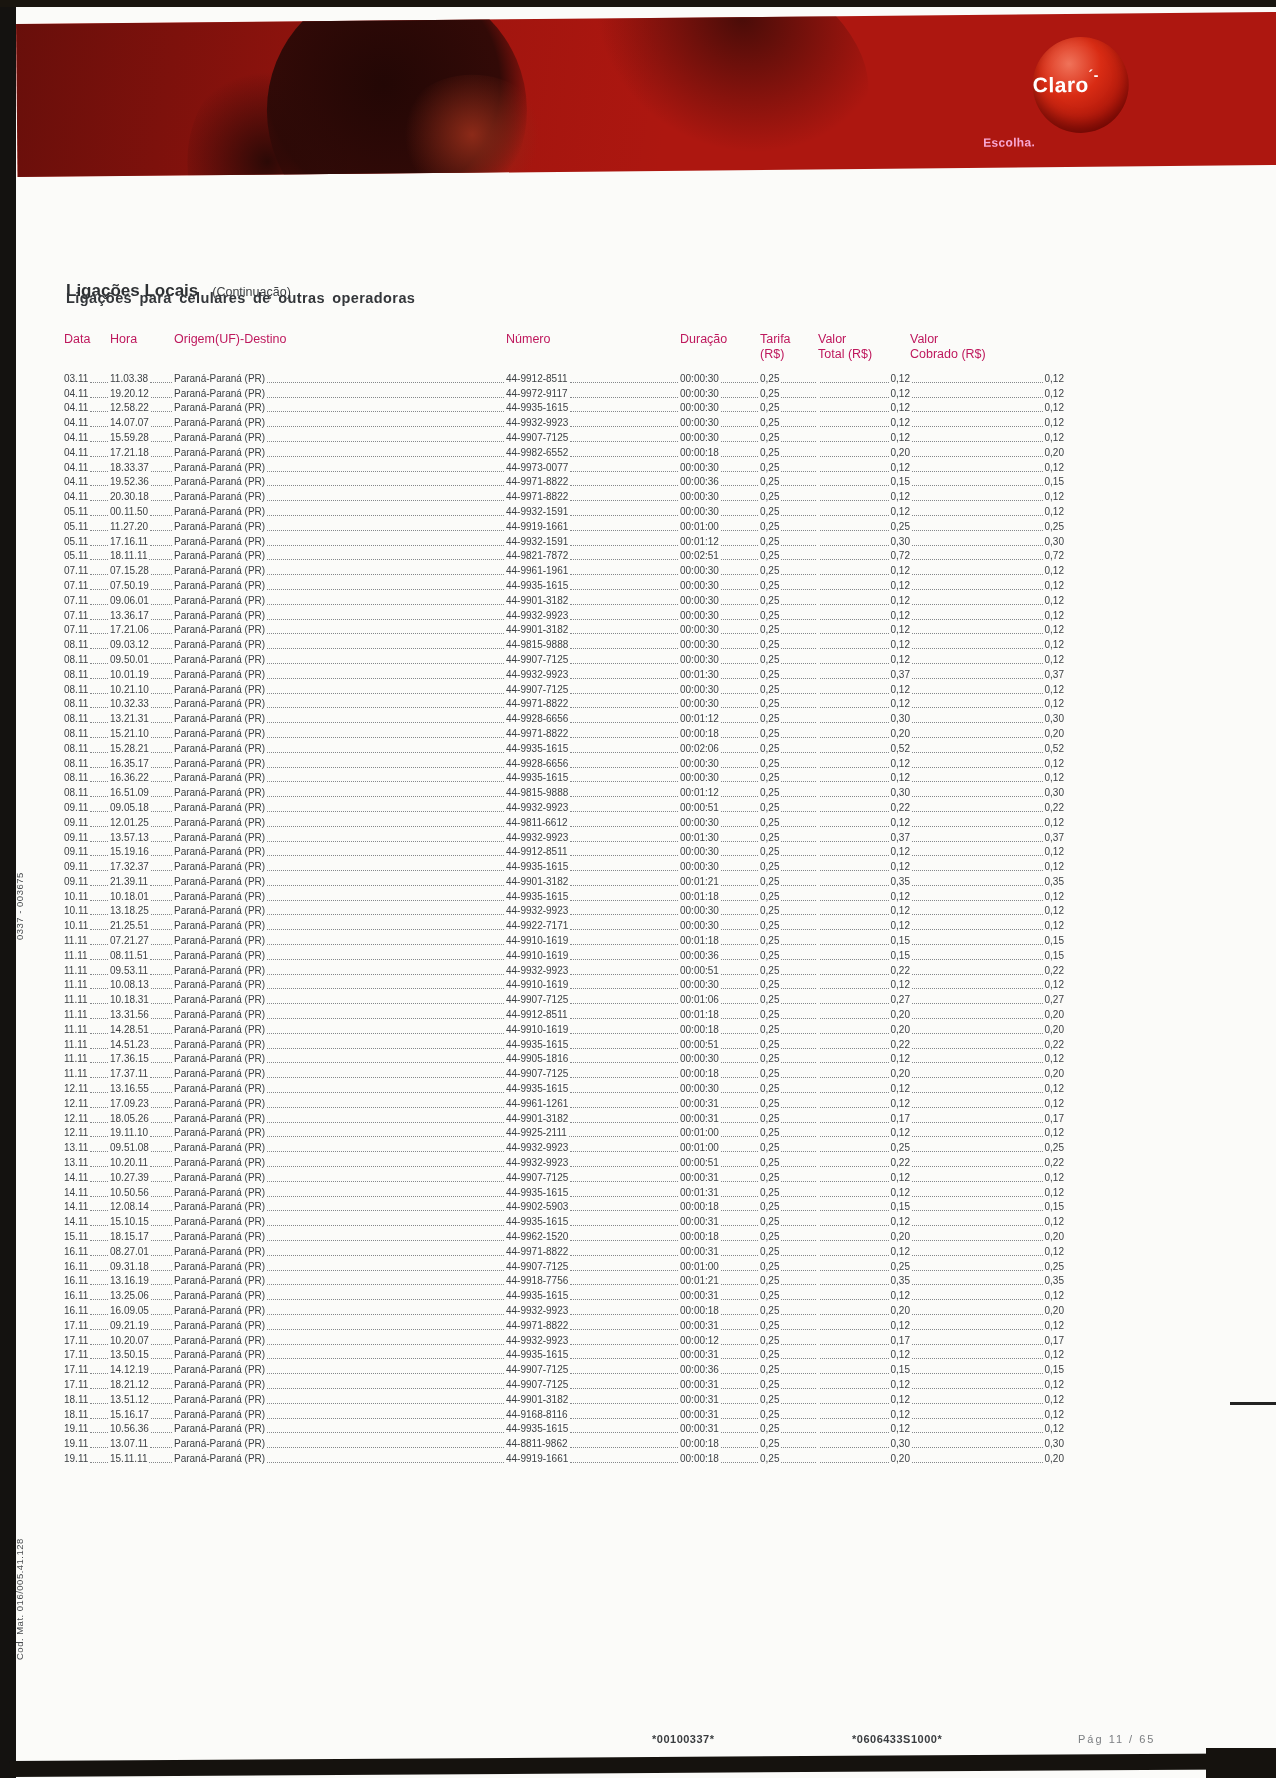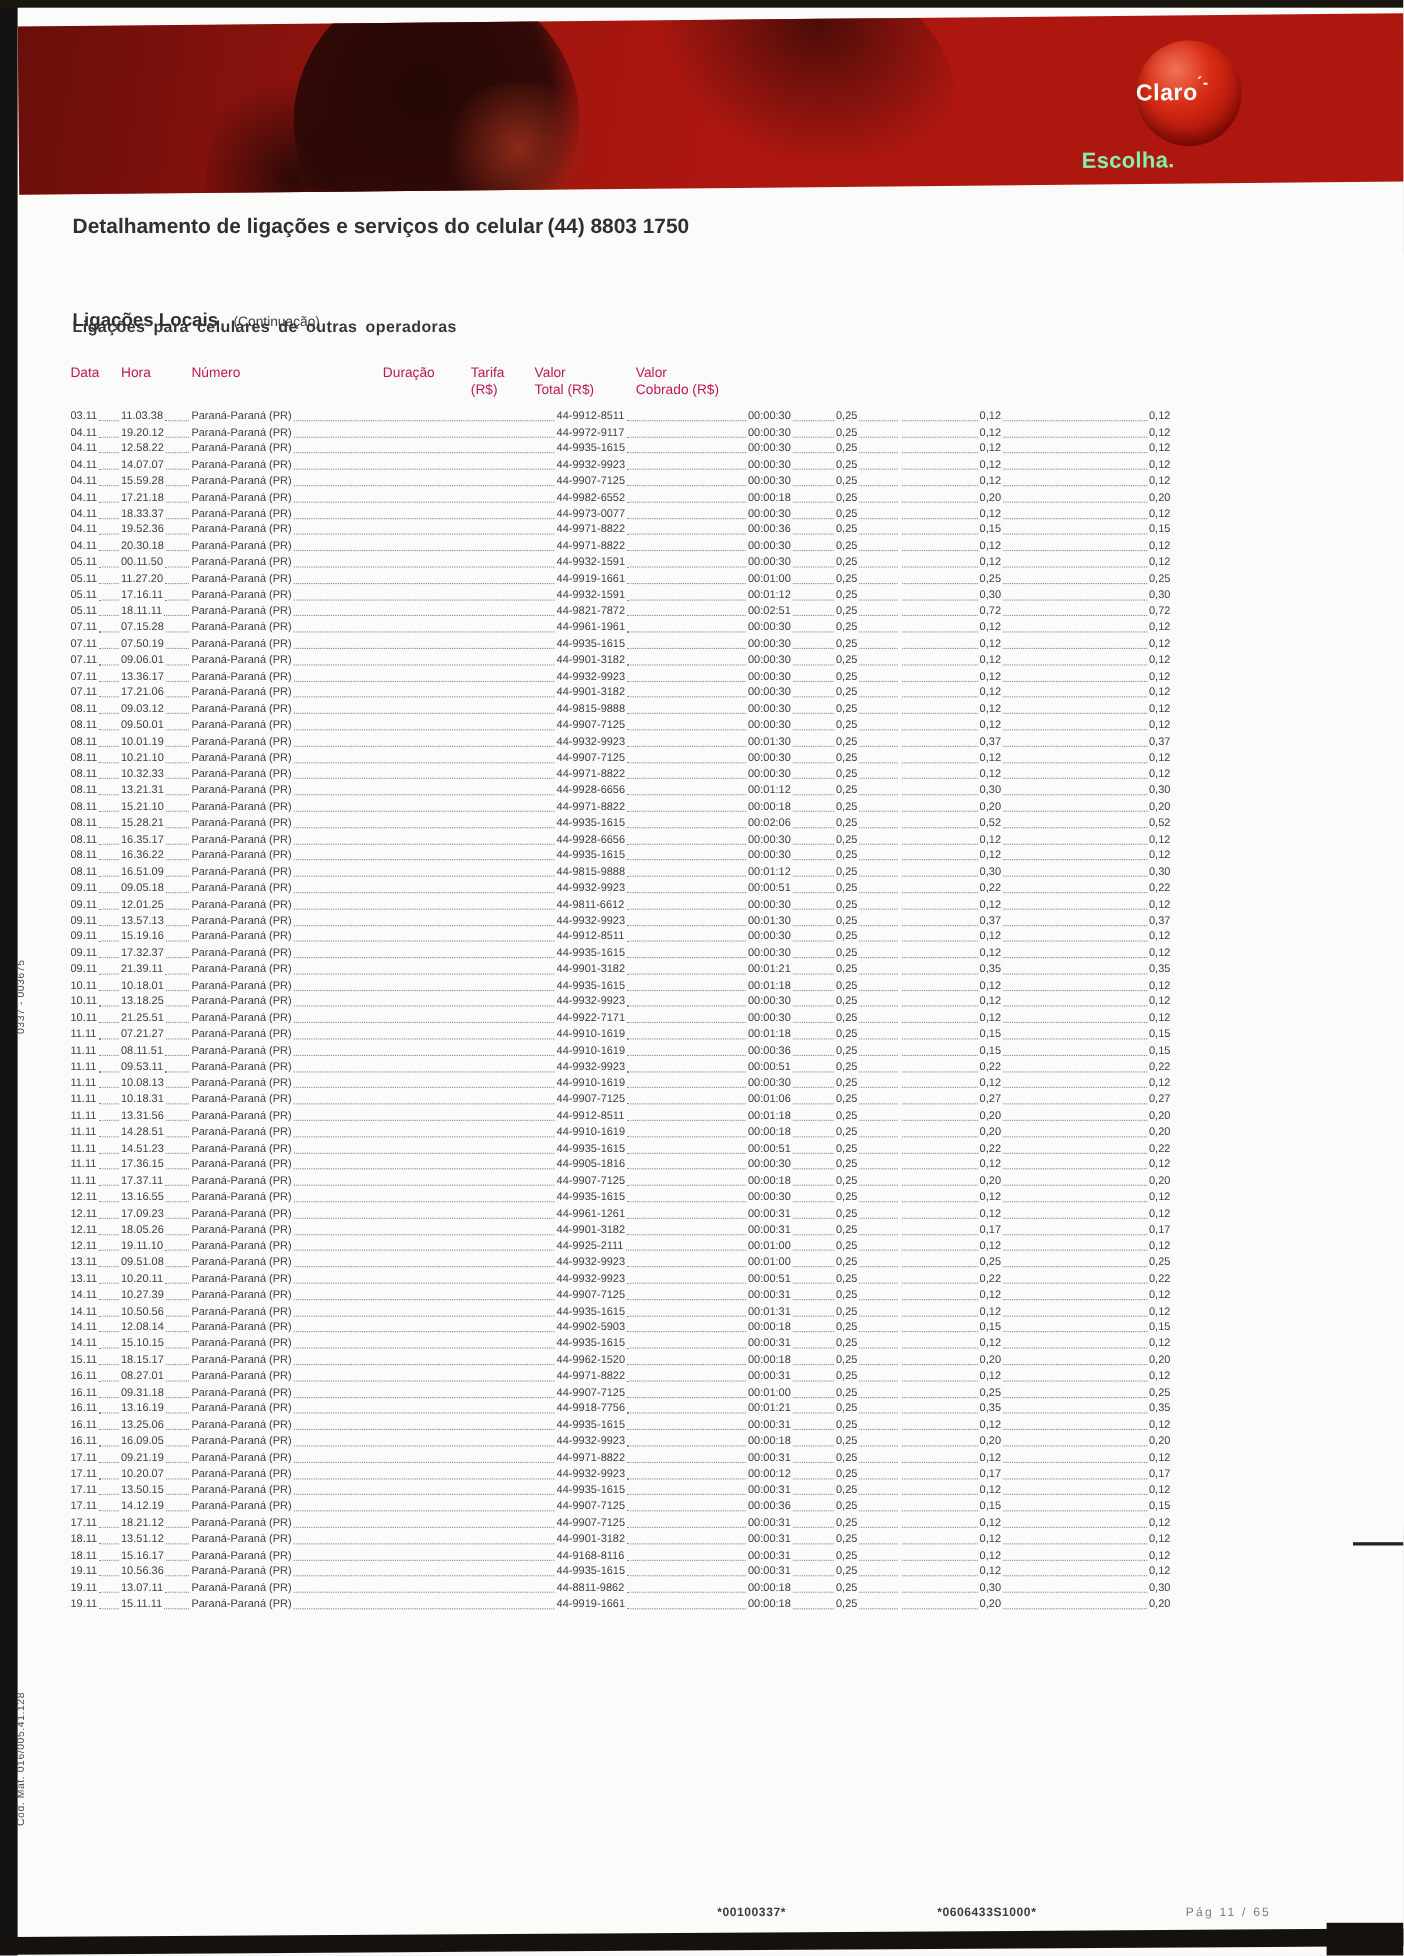--- a/index.html
+++ b/index.html
@@ -19,21 +19,21 @@
   .blob{position:absolute;border-radius:50%;}
   .hair{left:250px;top:-40px;width:260px;height:260px;background:radial-gradient(circle at 45% 40%,#230705 0%,#320a07 55%,rgba(60,10,7,0) 72%);}
   .hair2{left:170px;top:40px;width:160px;height:200px;background:radial-gradient(circle,#2b0906 0%,rgba(60,10,7,0) 70%);}
   .arm{left:560px;top:-60px;width:300px;height:190px;background:radial-gradient(ellipse at 50% 30%,#4a0c08 0%,rgba(90,12,8,0) 70%);transform:rotate(25deg);}
   .face{left:380px;top:55px;width:150px;height:120px;background:radial-gradient(circle,#8c2a18 0%,rgba(140,42,24,0) 70%);}
   .logo{position:absolute;left:1016px;top:23px;width:96px;height:96px;border-radius:50%;
         background:radial-gradient(circle at 38% 28%,#f0735a 0%,#d92c14 35%,#a31108 78%,#7d0c05 100%);
         display:flex;align-items:center;box-shadow:inset 0 -8px 14px rgba(60,0,0,0.5);}
   .logo-text{color:#fff;font-size:21px;font-weight:bold;letter-spacing:0.5px;position:relative;}
   .logo-tick{position:absolute;right:-10px;top:-6px;color:#fff;font-size:14px;font-weight:bold;}
-  .tagline{position:absolute;left:966px;top:121px;color:#86efac;font-size:20px;font-weight:bold;letter-spacing:0.3px;}
+  .tagline{position:absolute;left:966px;top:121px;color:#f9a8d4;font-size:12px;font-weight:bold;letter-spacing:0.3px;}
   
   .doc-title{position:absolute;left:66px;top:196px;font-size:19px;font-weight:bold;color:#2e3134;}
   .doc-title .phone{margin-left:4px;}
   .sec-title{position:absolute;left:66px;top:247px;font-size:17px;font-weight:bold;color:#2e3134;margin-top:34px;}
   .sec-cont{font-size:12.5px;font-weight:normal;margin-left:14px;color:#3a3d40;}
   .sub-title{position:absolute;left:66px;top:290px;font-size:14.5px;font-weight:bold;color:#33363a;letter-spacing:0.4px;word-spacing:3px;}
   
   .call-table{position:absolute;left:64px;top:332px;width:1000px;color:#3c4044;}
   .thead{display:flex;font-size:12.5px;color:#be185d;line-height:15px;margin-bottom:8px;}
   .th{display:block;}
@@ -86,32 +86,30 @@
     <div class="blob face"></div>
     <div class="logo">
       <span class="logo-text">
         <span>Claro</span>
         <span class="logo-tick">´-</span>
       </span>
     </div>
     <div class="tagline">Escolha.</div>
   </div>
 
-  <div class="doc-title">
-    <span>Detalhamento de ligações e serviços do celular</span><span class="phone">(44) 8803 1750</span>
-  </div>
   <div class="sec-title">
     <span>Ligações Locais</span><span class="sec-cont">(Continuação)</span>
   </div>
   <div class="sub-title">Ligações para celulares de outras operadoras</div>
 
   <div class="call-table">
     <div class="thead">
       <span class="th h-data">Data</span>
       <span class="th h-hora">Hora</span>
+      <span class="th h-origem">Origem(UF)-Destino</span>
       <span class="th h-numero">Número</span>
       <span class="th h-duracao">Duração</span>
       <span class="th h-tarifa">
         <span>Tarifa</span><small>(R$)</small>
       </span>
       <span class="th h-total">
         <span>Valor</span><small>Total (R$)</small>
       </span>
       <span class="th h-cobrado">
         <span>Valor</span><small>Cobrado (R$)</small>

